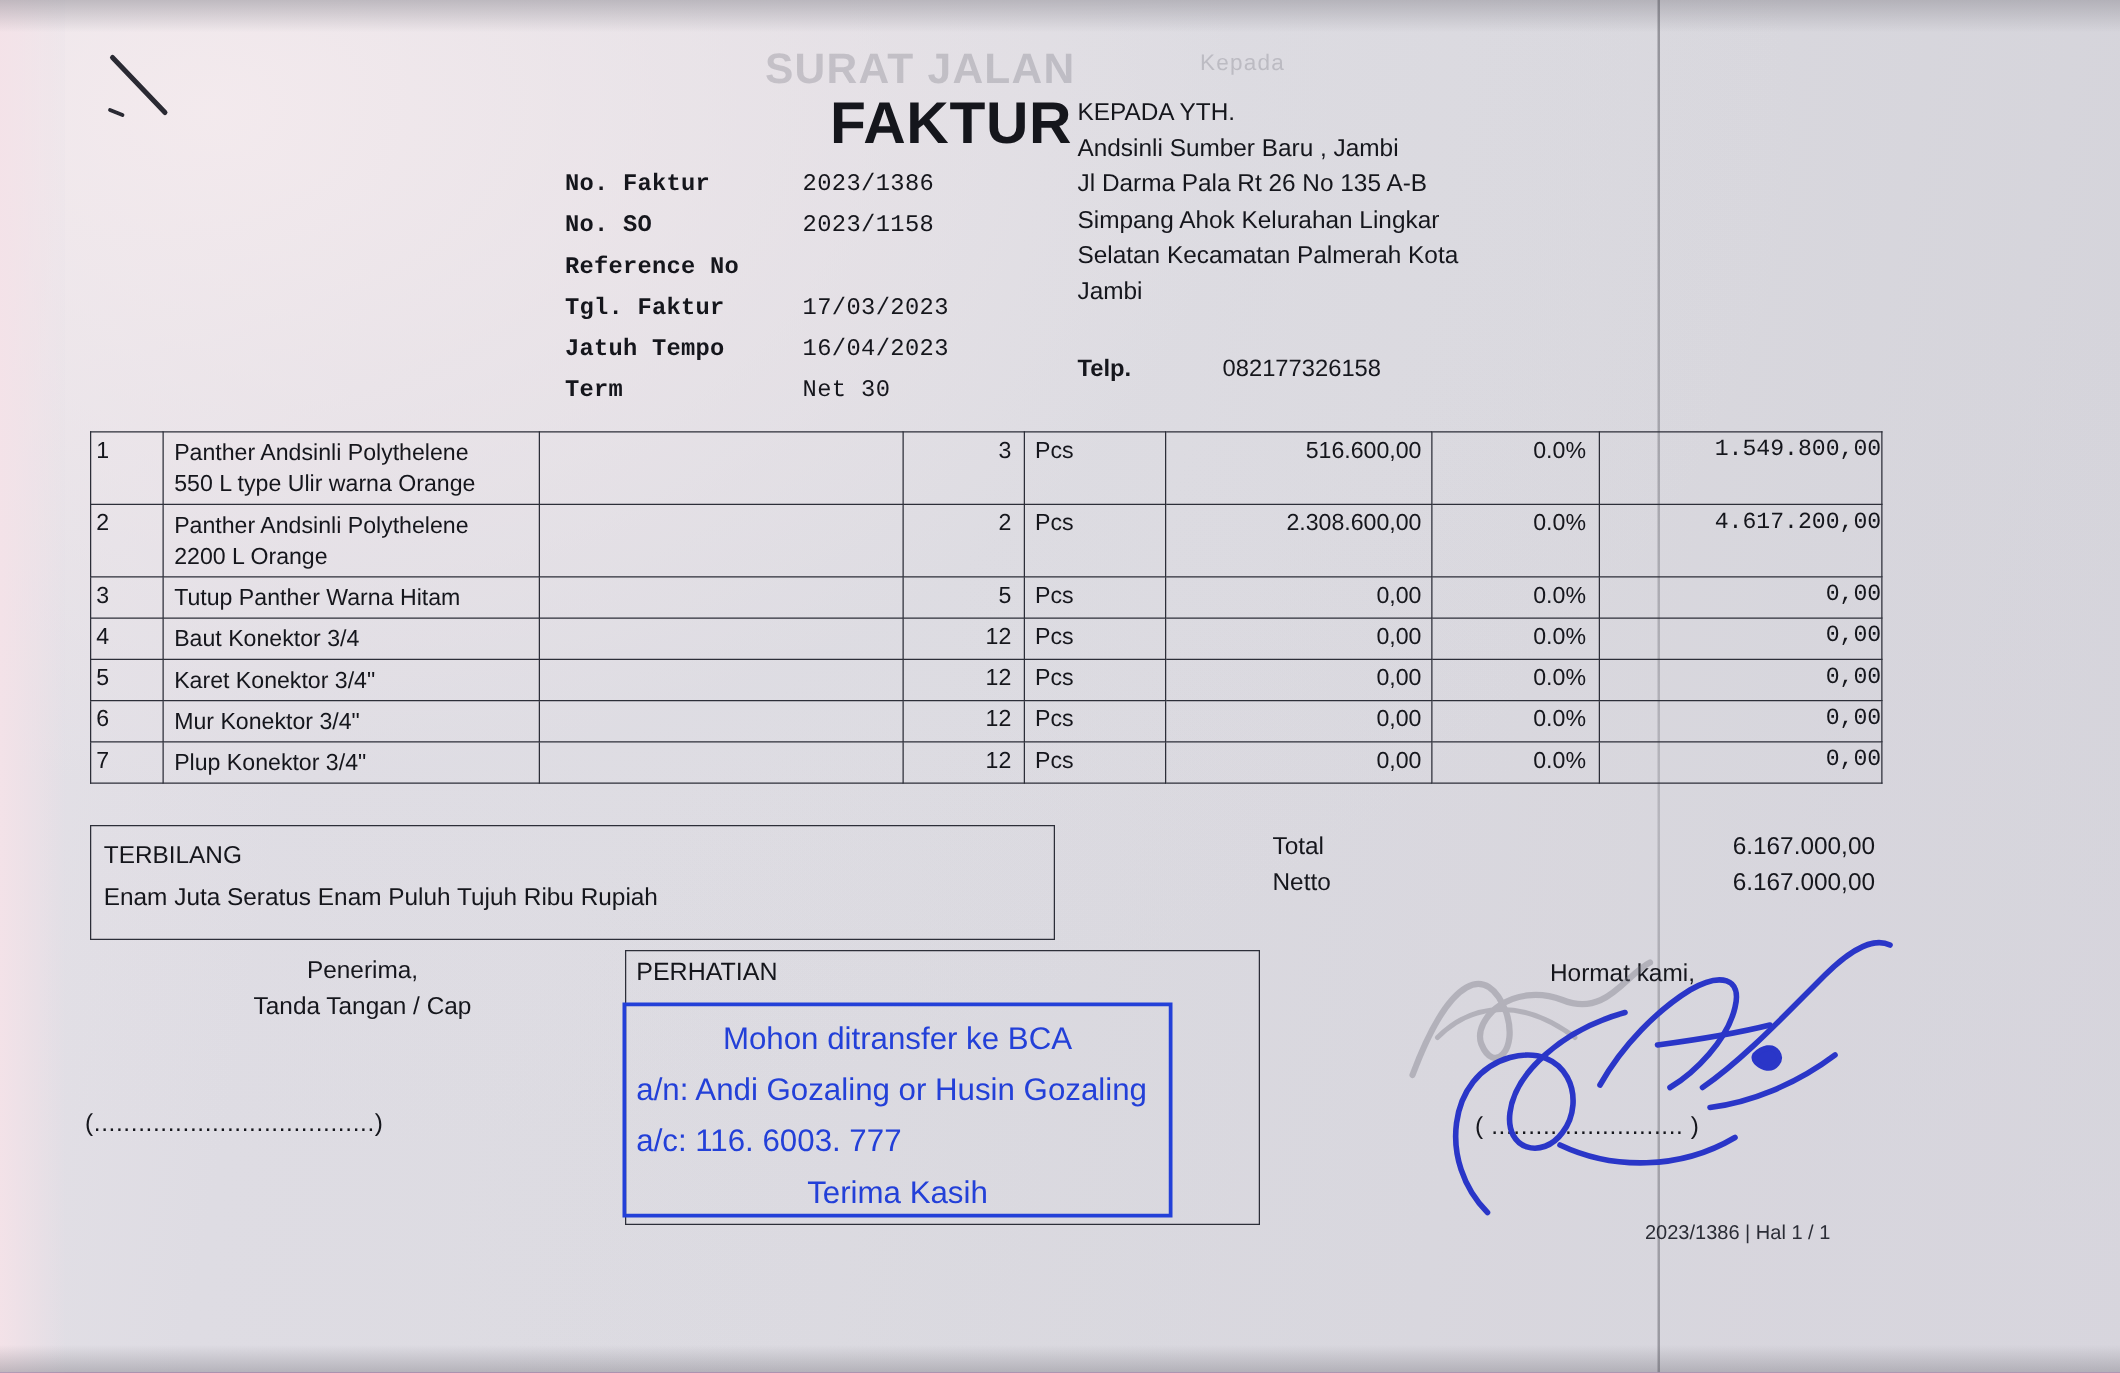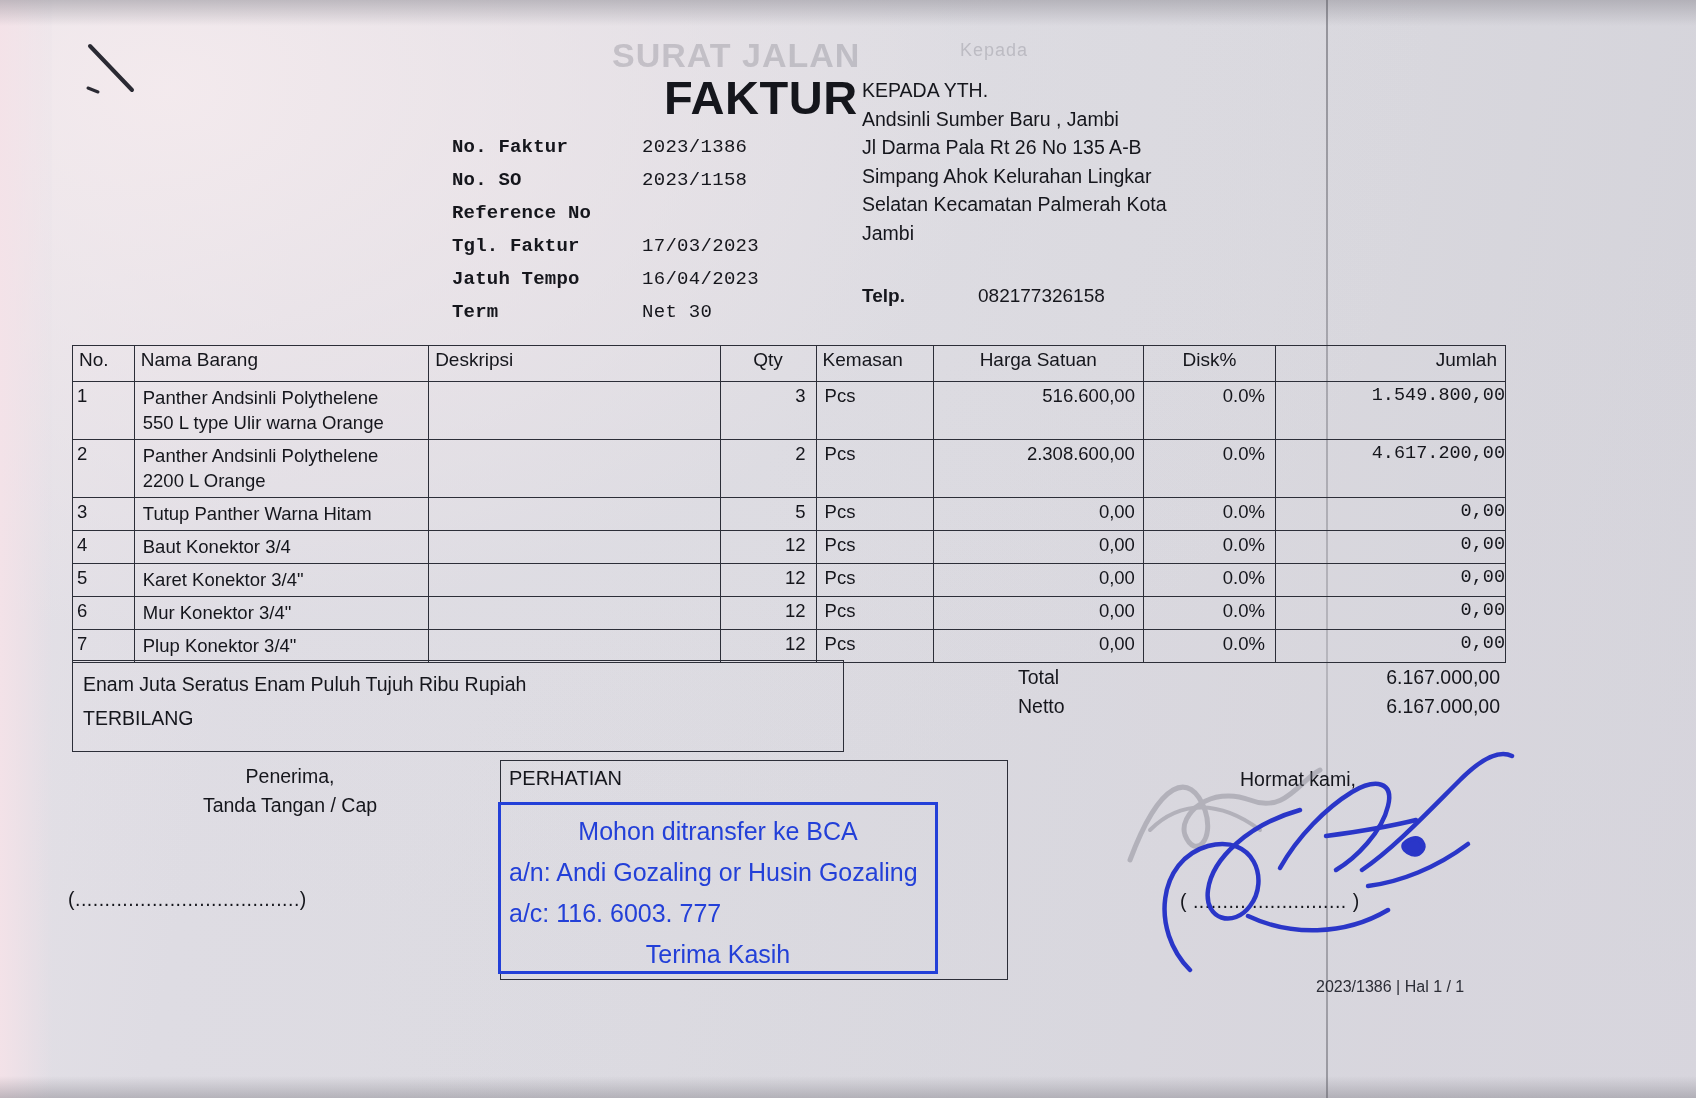--- a/index.html
+++ b/index.html
@@ -305,30 +305,20 @@
 Simpang Ahok Kelurahan Lingkar
 Selatan Kecamatan Palmerah Kota
 Jambi</div>
   </div>
   <div class="telp">
     <span class="tl">Telp.</span><span>082177326158</span>
   </div>
 
   <table class="tbl">
     <tbody>
-      <tr class="hdr">
-        <td class="c-no">No.</td>
-        <td class="c-nama">Nama Barang</td>
-        <td class="c-desk">Deskripsi</td>
-        <td class="c-qty">Qty</td>
-        <td class="c-kemasan">Kemasan</td>
-        <td class="c-harga">Harga Satuan</td>
-        <td class="c-disk">Disk%</td>
-        <td class="c-jumlah">Jumlah</td>
-      </tr>
 
       <tr class="row">
         <td class="c-no">1</td>
         <td class="c-nama" style="white-space:pre-line;">Panther Andsinli Polythelene
 550 L type Ulir warna Orange</td>
         <td class="c-desk"></td>
         <td class="c-qty">3</td>
         <td class="c-kemasan">Pcs</td>
         <td class="c-harga">516.600,00</td>
         <td class="c-disk">0.0%</td>
@@ -398,22 +388,22 @@
         <td class="c-qty">12</td>
         <td class="c-kemasan">Pcs</td>
         <td class="c-harga">0,00</td>
         <td class="c-disk">0.0%</td>
         <td class="c-jumlah">0,00</td>
       </tr>
     </tbody>
   </table>
 
   <div class="terbilang">
+    <div>TERBILANG</div>
     <div>Enam Juta Seratus Enam Puluh Tujuh Ribu Rupiah</div>
-    <div>TERBILANG</div>
   </div>
 
   <div class="totals">
     <div class="tot-row">
       <div class="tot-label">Total</div>
       <div class="tot-val">6.167.000,00</div>
     </div>
     <div class="tot-row">
       <div class="tot-label">Netto</div>
       <div class="tot-val">6.167.000,00</div>

